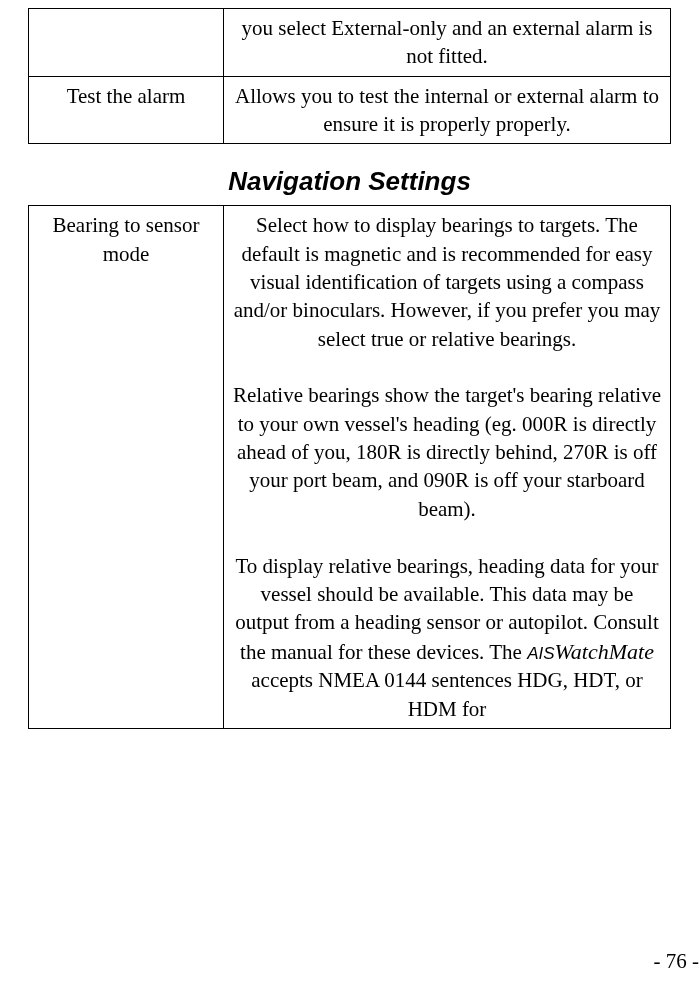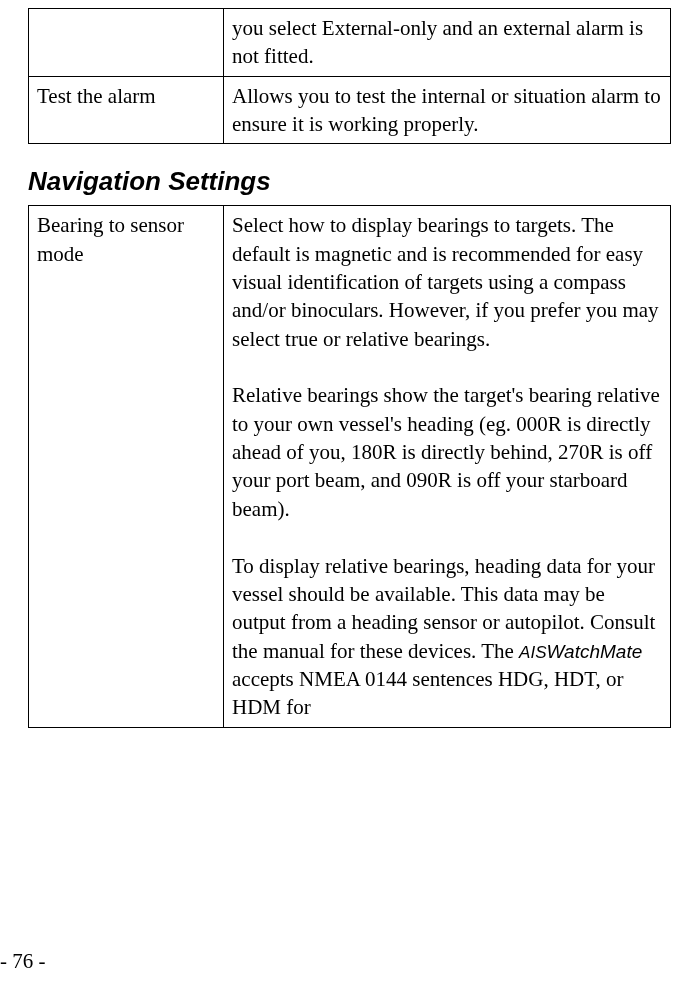--- a/index.html
+++ b/index.html
@@ -1,18 +1,19 @@
 <!DOCTYPE html>
 <html><head>
   <meta charset="utf-8">
   <style>
     * {
       box-sizing: border-box;
       margin: 0;
       padding: 0;
+      text-align: center;
     }
     body {
       font-family: "Times New Roman", Times, serif;
       font-size: 21px;
       background: #fff;
       color: #000;
       width: 699px;
       height: 996px;
       padding: 8px 28px 20px 28px;
       position: relative;
@@ -41,46 +42,46 @@
     }
     .para-gap {
       display: block;
       height: 1.35em;
     }
     .page-num {
       position: absolute;
       bottom: 22px;
       left: 0;
       width: 100%;
-      text-align: left;
+      text-align: right;
       font-size: 21px;
     }
     .ais {
       font-family: Arial, Helvetica, sans-serif;
       font-size: 17px;
       font-style: italic;
     }
     .wm {
-      font-family: Liberation Sans, sans-serif;
+      font-family: Liberation Serif, serif;
       font-style: italic;
-      font-size: 19px;
+      font-size: 22px;
     }
   </style>
 </head>
 <body>
 
 <table>
   <tbody>
       <tr>
     <td class="left-col"></td>
     <td>you select External-only and an external alarm is not fitted.</td>
   </tr>
   <tr>
     <td class="left-col">Test the alarm</td>
-    <td>Allows you to test the internal or situation alarm to ensure it is working properly.</td>
+    <td>Allows you to test the internal or external alarm to ensure it is properly properly.</td>
   </tr>
 </tbody>
   </table>
 
 <div class="section-heading">Navigation Settings</div>
 
 <table>
   <tbody>
   <tr>
     <td class="left-col">Bearing to sensor mode</td>

